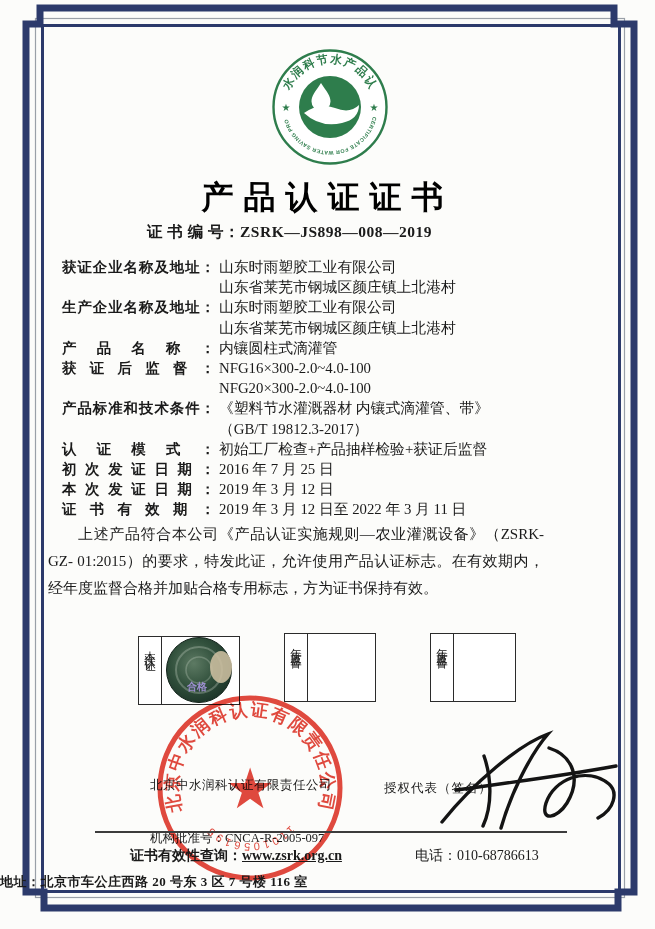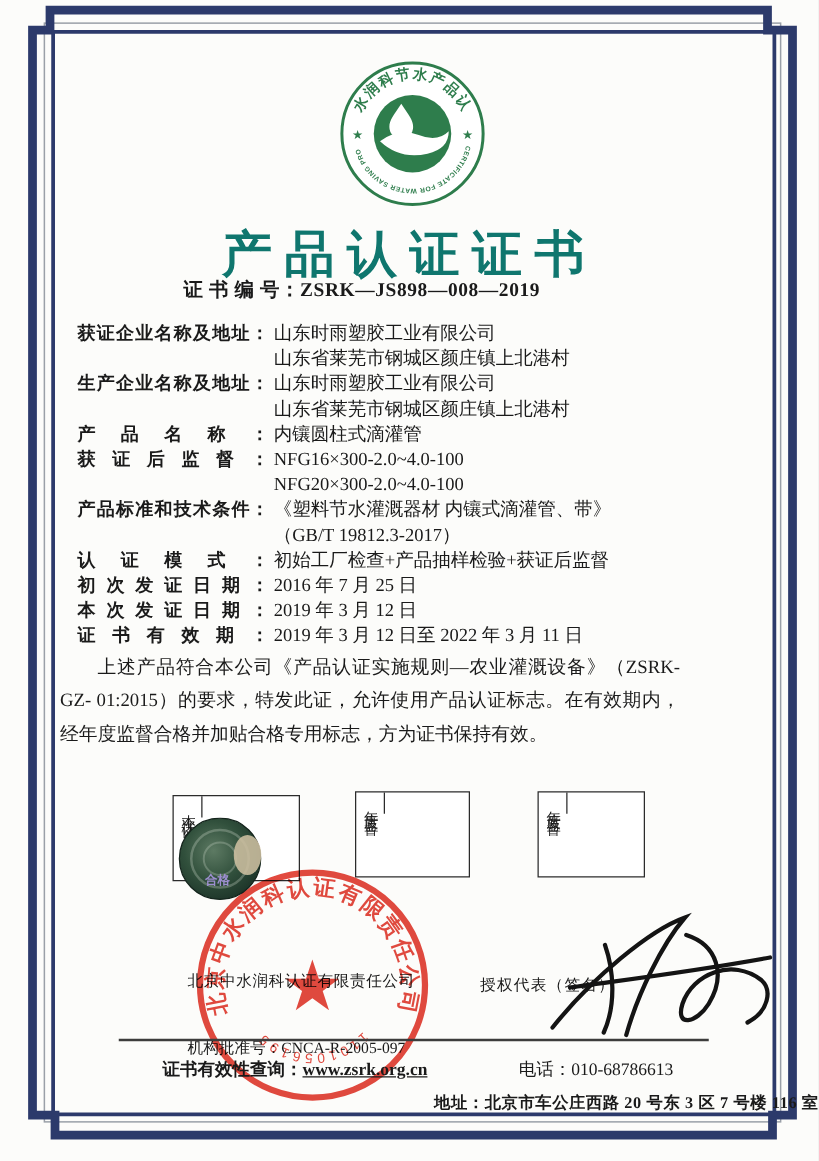--- a/index.html
+++ b/index.html
@@ -7,57 +7,57 @@
     position:relative;width:655px;height:929px;margin:0 auto;
     background:#fcfcfa;overflow:hidden;
     font-family:"Liberation Serif","DejaVu Serif",serif;color:#1a1a1a;
   }
   .abs{position:absolute;}
   svg{display:block;}
 
   .title{
     left:0;right:0;top:176px;text-align:center;
     font-family:Liberation Serif, serif;
-    font-size:40px;font-weight:bold;letter-spacing:10px;color:#0f766e;
+    font-size:32px;font-weight:bold;letter-spacing:10px;color:#000000;
   }
   .certno{
     left:0;right:76px;top:222px;text-align:center;
     font-size:15.5px;font-weight:600;letter-spacing:.5px;
   }
   .fields{left:62px;top:257px;width:496px;}
   .frow{display:flex;align-items:flex-start;}
   .flabel{
     flex:none;width:153px;margin-right:4px;
     font-family:"Liberation Sans","DejaVu Sans",sans-serif;
     font-weight:bold;font-size:14.4px;line-height:20.2px;
     text-align:justify;text-align-last:justify;
   }
   .fval{font-size:14.8px;line-height:20.2px;}
   .statement{
     left:48px;top:521px;width:496px;
     font-size:15px;line-height:27px;text-align:justify;text-indent:2em;
   }
   .stampbox{
-    border:1.5px solid #2b2b2b;height:67px;display:flex;background:#fff;flex-direction:column;
+    border:1.5px solid #2b2b2b;height:67px;display:flex;background:#fff;
   }
   .vlabel{
     flex:none;width:23px;border-right:1.2px solid #2b2b2b;
     writing-mode:vertical-rl;text-orientation:upright;
     font-size:11.5px;line-height:23px;letter-spacing:3px;
     padding-top:5px;box-sizing:border-box;text-align:left;
   }
   .boxbody{position:relative;flex:1;}
   .issuer-org{left:150px;top:777px;font-size:12.5px;letter-spacing:.5px;}
   .issuer-approval{left:150px;top:830px;font-size:12.5px;}
   .rep-label{left:384px;top:780px;font-size:12.5px;letter-spacing:1px;}
   .ruleline{left:95px;top:831px;width:472px;height:2px;background:#3c3c3c;}
   .queryline{left:130px;top:847px;font-size:14px;font-weight:600;}
   .queryline .url{text-decoration:underline;}
   .phoneline{left:415px;top:847px;font-size:14px;font-weight:400;}
-  .footer-address{left:0;right:0;top:873px;text-align:right;font-size:13px;font-weight:600;letter-spacing:.5px;}
+  .footer-address{left:0;right:0;top:873px;text-align:left;font-size:13px;font-weight:600;letter-spacing:.5px;}
   .seal{mix-blend-mode:multiply;opacity:.92;}
 </style>
 </head>
 <body>
 
 <div class="page">
 
   <svg class="abs" style="left:0;top:0;" width="655" height="929" viewBox="0 0 655 929">
     <rect x="35.5" y="18.5" width="589" height="879" fill="none" stroke="#9aa0a8" stroke-width="1.2"></rect>
     <path d="M40 8 H614 V24 H634 V892 H618 V908 H44 V892 H26 V24 H40 Z" fill="none" stroke="#2c3a6b" stroke-width="7"></path>

